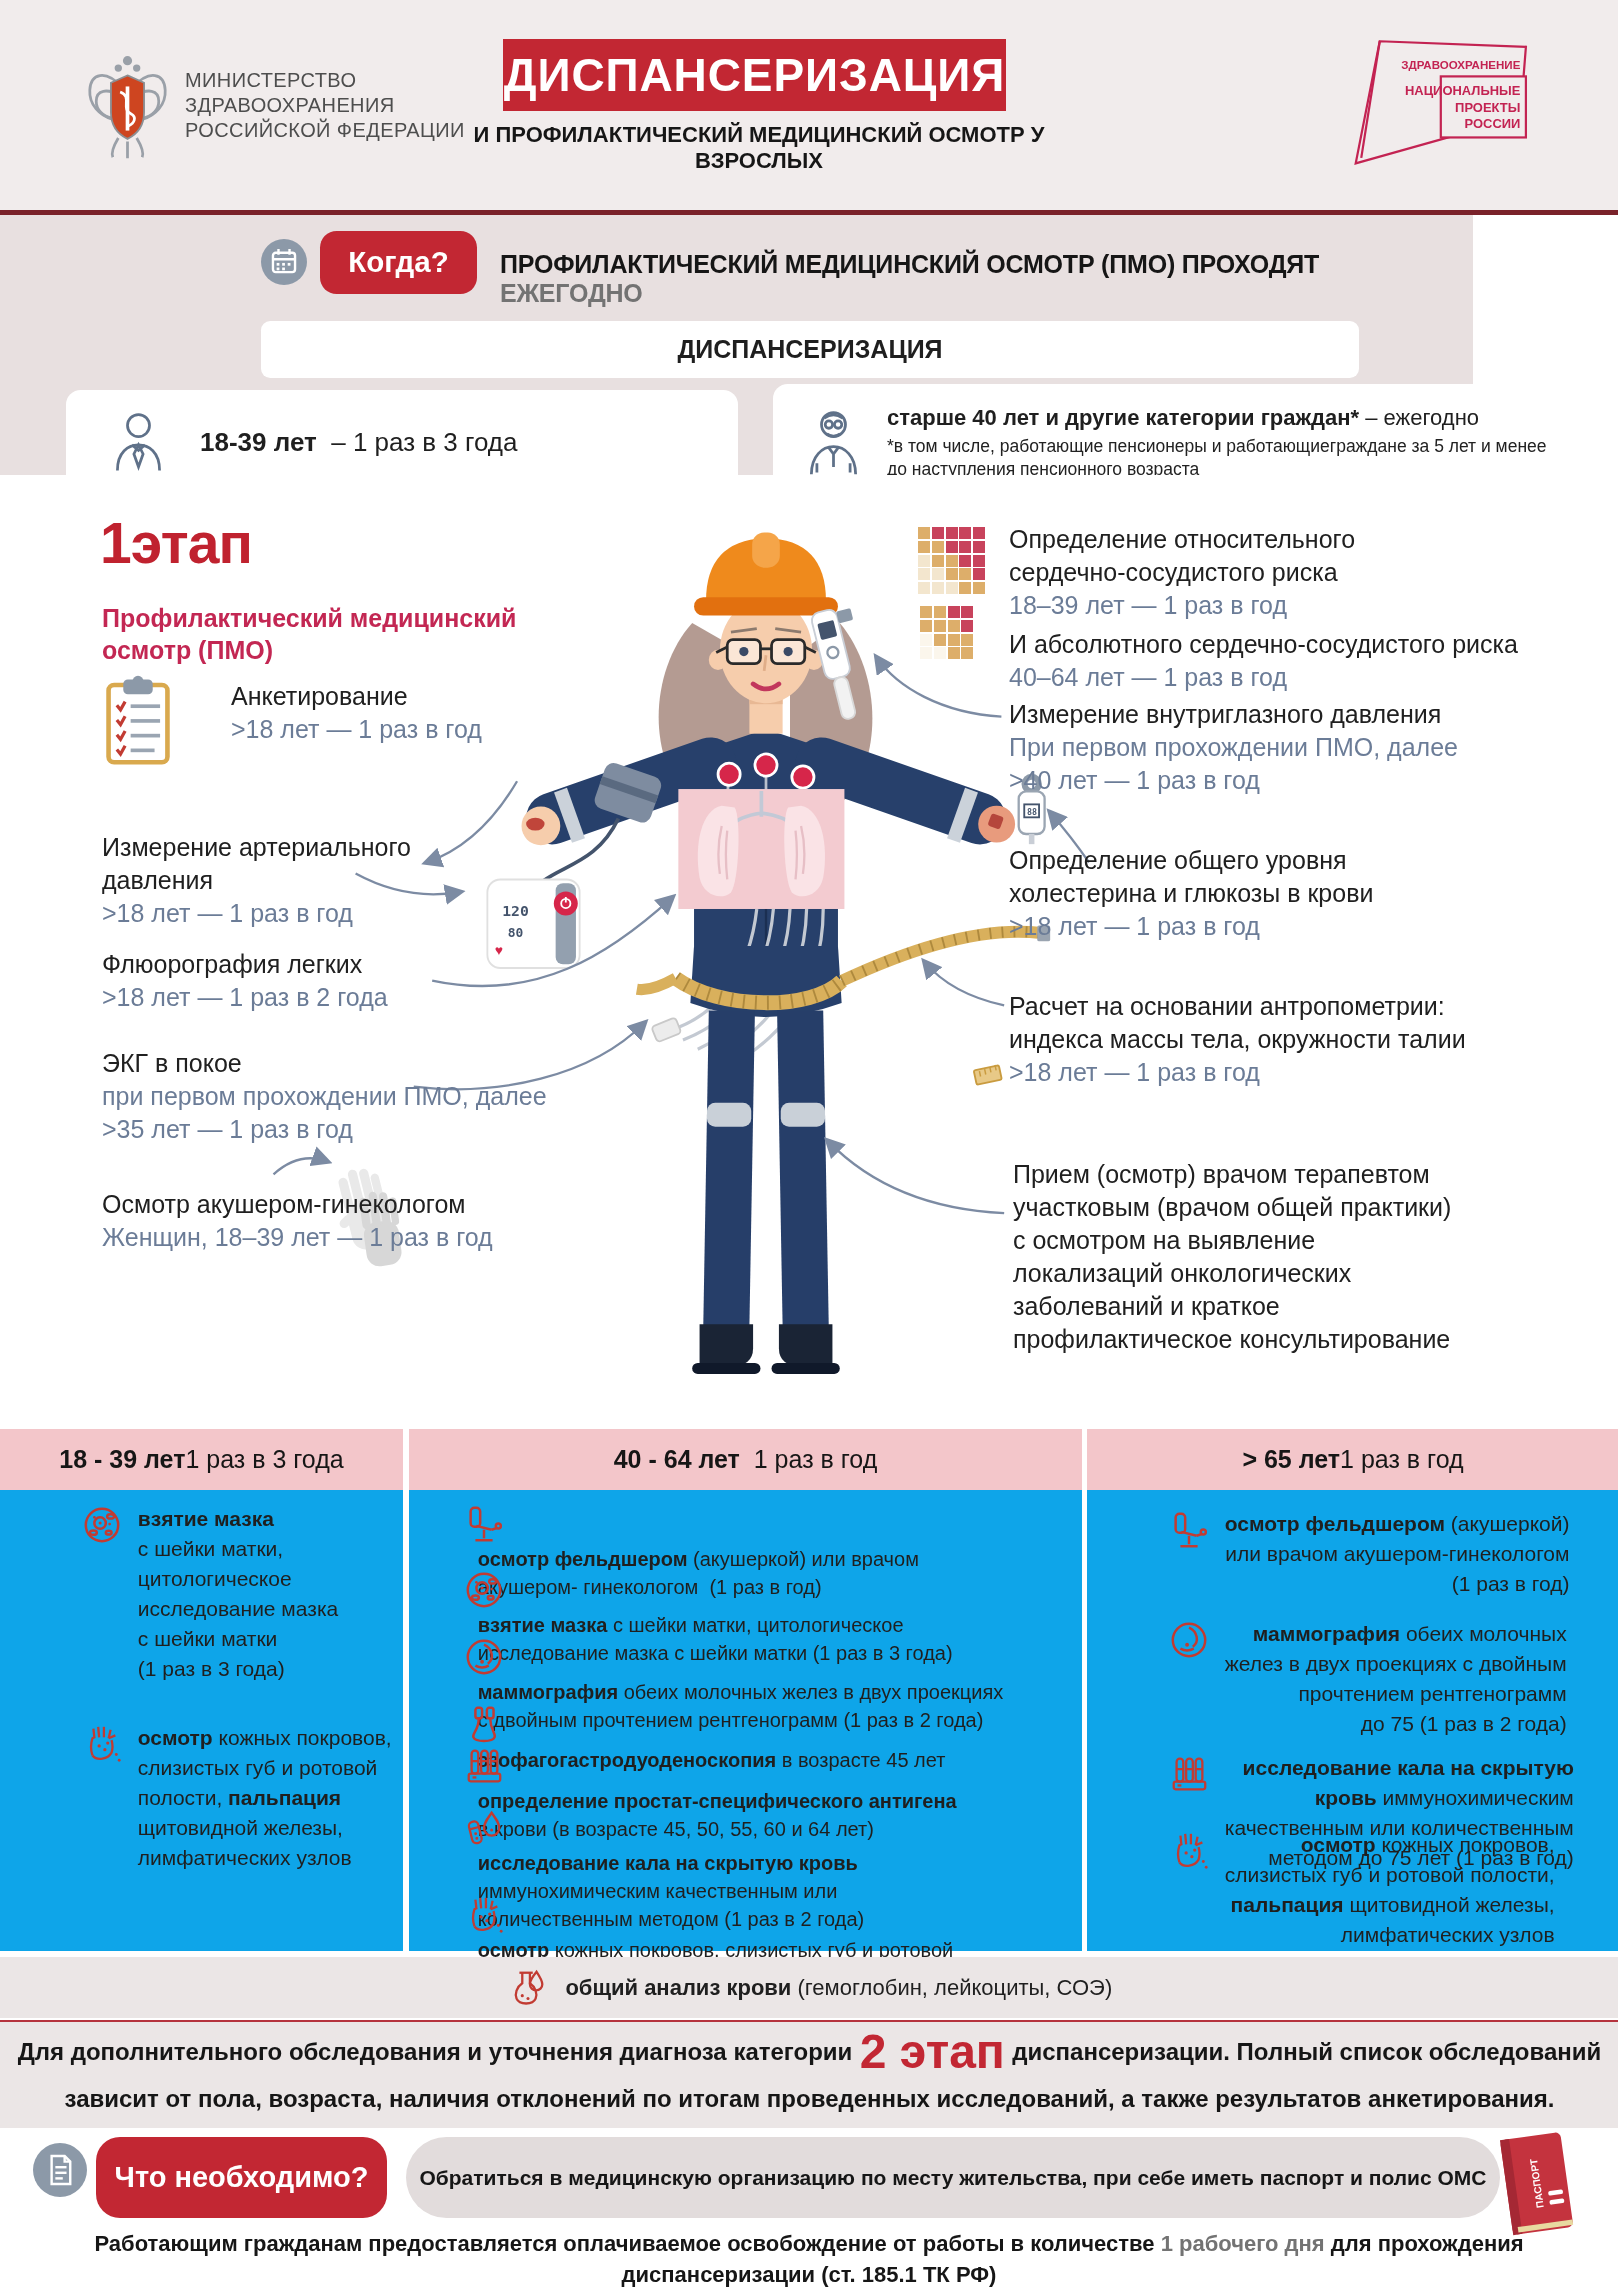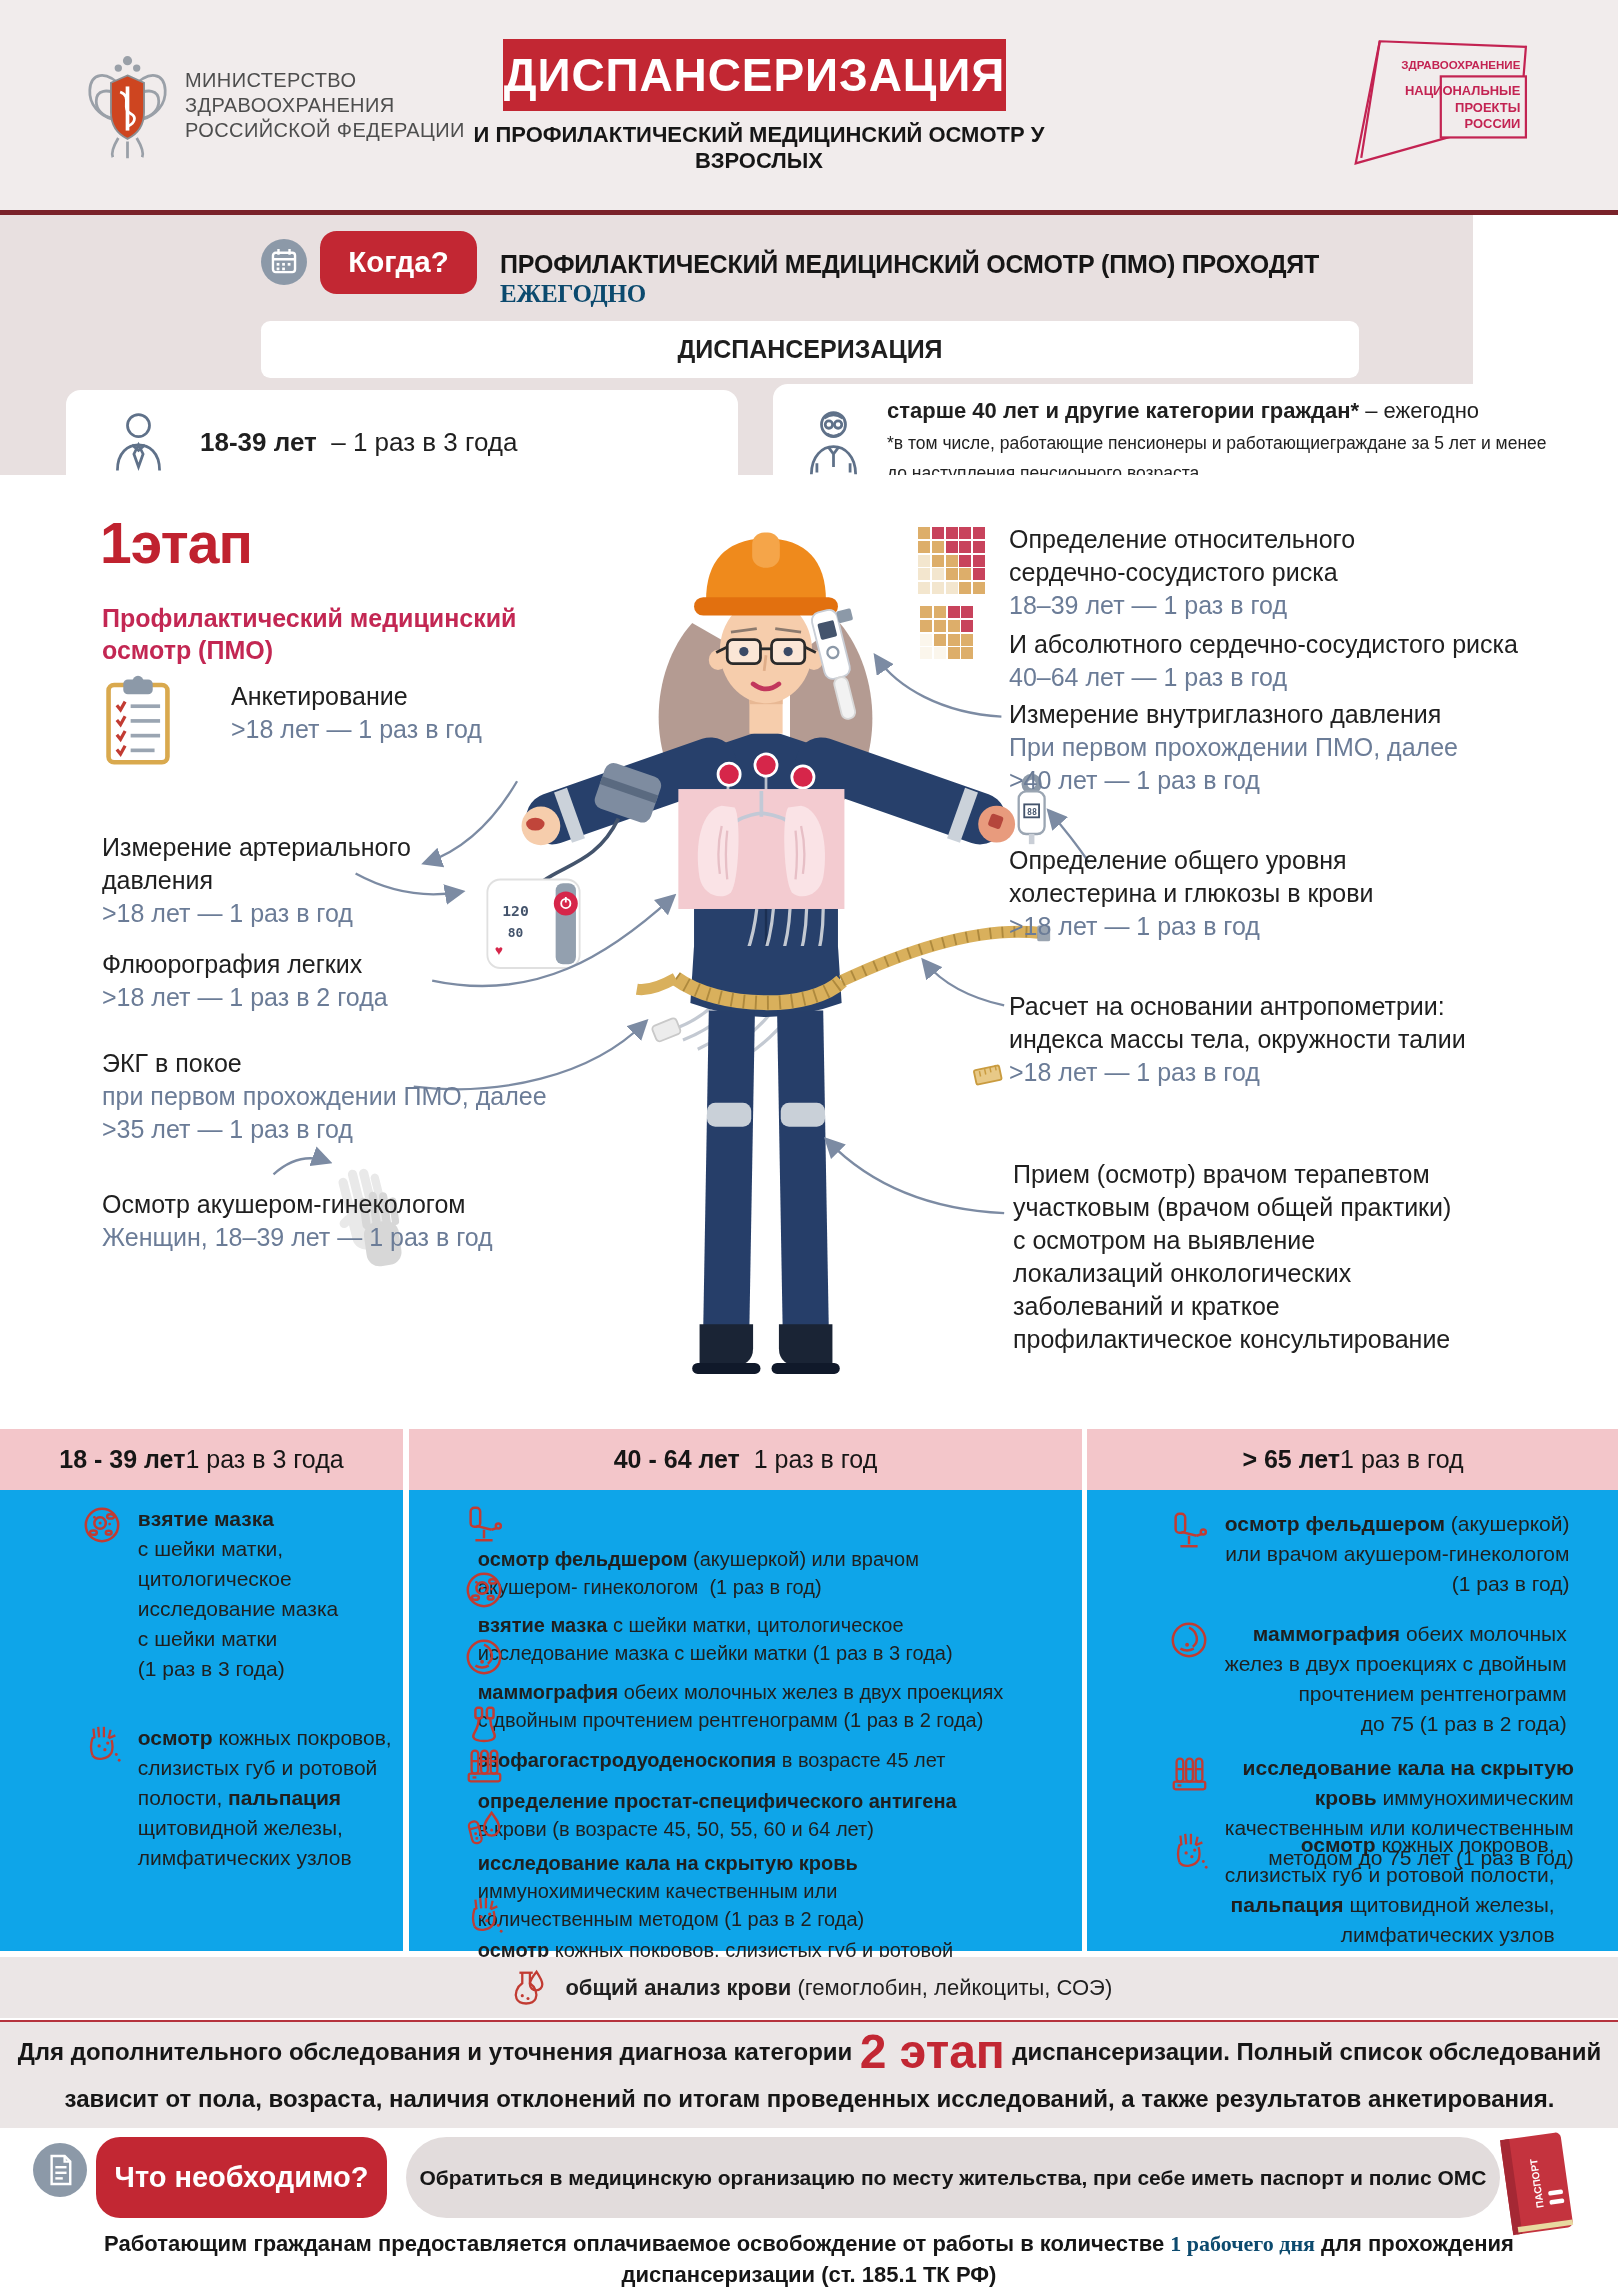--- a/index.html
+++ b/index.html
@@ -1,20 +1,20 @@
 <!DOCTYPE html>
 <html style="font-size:14.8px"><head>
 <meta charset="utf-8">
 <style>
   html,body{margin:0;padding:0;background:#fff;}
   .page{position:relative;width:1619px;height:2290px;background:#fff;overflow:hidden;
         font-family:"Liberation Sans",sans-serif;color:#1f1f1f;}
   .abs{position:absolute;}
   b{font-weight:bold;}
-  .red{color:#0c4a6e;font-family:Liberation Serif, serif;}
+  .red{color:#737373;}
   .pre{white-space:pre-line;}
 
   
   .header{position:absolute;left:0;top:0;width:1619px;height:210px;background:#F1ECEC;}
   .hdr-divider{position:absolute;left:0;top:210px;width:1619px;height:4.6px;background:#7A222A;}
   .ministry{position:absolute;left:185px;top:68px;color:#4E4E4E;font-size:20px;line-height:25px;letter-spacing:0.4px;}
   .ministry .l1,.ministry .l2{font-weight:normal;}
   .banner{position:absolute;left:503px;top:39px;width:503px;height:72px;background:#C22733;
           display:flex;align-items:center;justify-content:center;color:#fff;font-weight:bold;
           font-size:46px;letter-spacing:0.9px;}
@@ -28,21 +28,21 @@
   .when-heading{position:absolute;left:500px;top:35px;width:886px;font-weight:bold;font-size:25px;color:#161616;letter-spacing:-0.2px;}
   .disp-bar{position:absolute;left:261px;top:106px;width:1098px;height:57px;background:#fff;border-radius:9.2px;
             display:flex;align-items:center;justify-content:center;font-weight:bold;font-size:25px;}
   .card{position:absolute;background:#fff;border-radius:14.8px;}
   .card1{left:66px;top:175px;width:672px;height:105px;display:flex;align-items:center;}
   .card2{left:773px;top:169px;width:780px;height:118px;display:flex;align-items:center;}
   .card-icon{flex:0 0 auto;margin-left:44px;}
   .card1-text{font-size:26px;margin-left:33px;}
   .card2-col{margin-left:24px;}
   .card2-title{font-size:22px;}
-  .card2-note{font-size:17.5px;line-height:30px;margin-top:3.7px;color:#222;}
+  .card2-note{font-size:17.5px;line-height:23px;margin-top:3.7px;color:#222;}
 
   
   .stage1{position:absolute;left:0;top:475px;width:1619px;height:953px;background:#fff;}
   .s1-title{position:absolute;left:100px;top:35px;color:#C0222F;font-weight:bold;font-size:57px;letter-spacing:-0.9px;}
   .s1-sub{position:absolute;left:102px;top:127px;color:#C32753;font-weight:bold;font-size:25px;line-height:32px;}
   .callout{position:absolute;font-size:25px;line-height:33px;}
   .c-title{color:#202020;}
   .c-freq{color:#6B7C97;}
   .mosaic{position:absolute;display:grid;gap:1.8px;}
   .m1{grid-template-columns:repeat(5,12px);grid-auto-rows:12px;}

